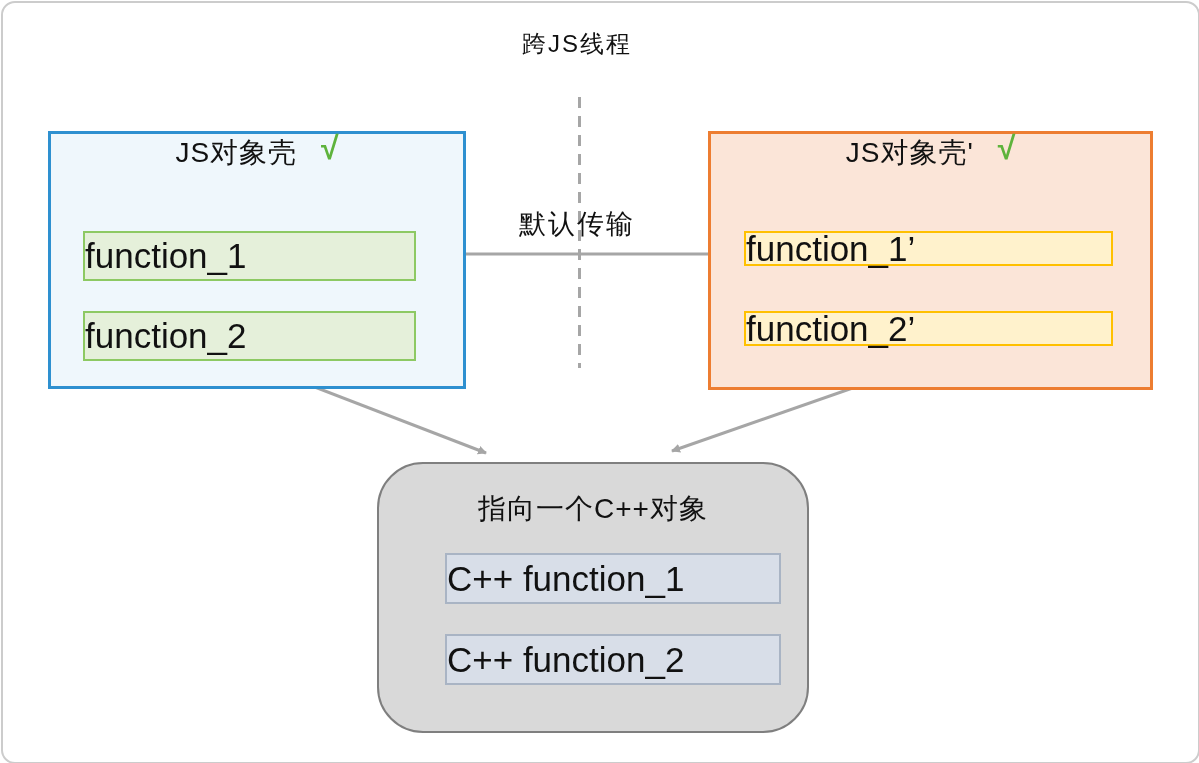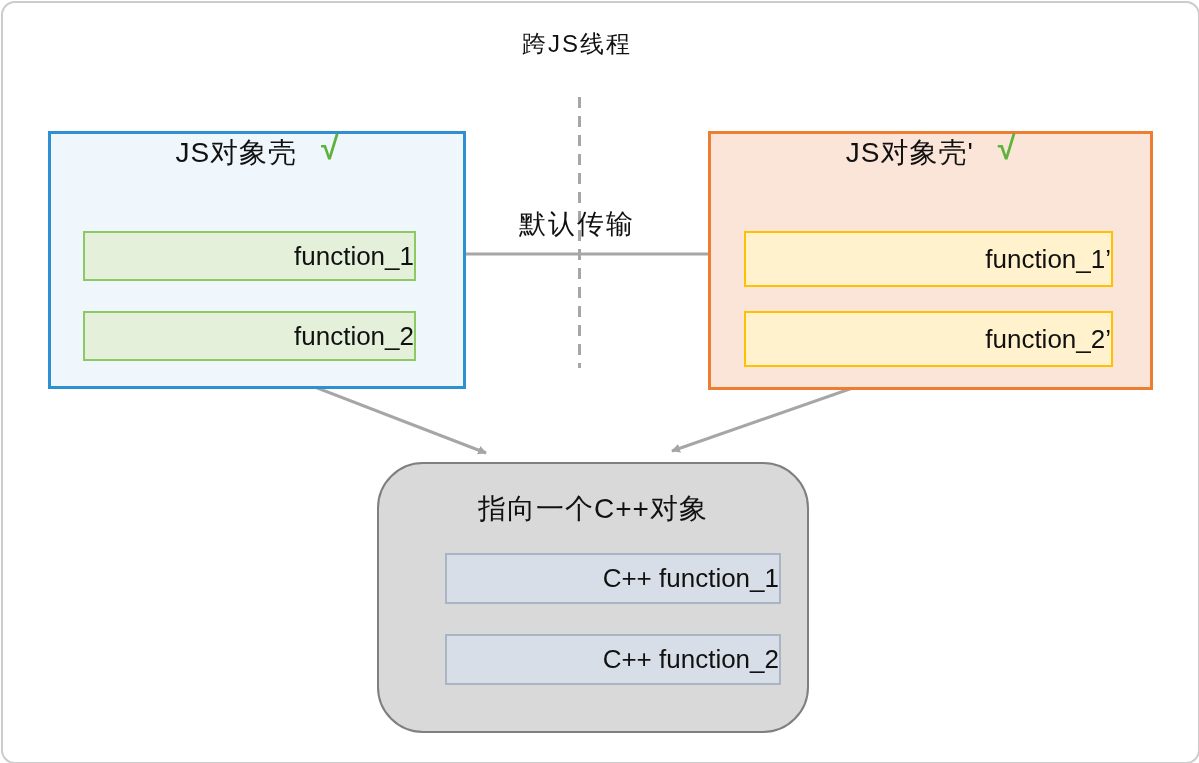--- a/index.html
+++ b/index.html
@@ -42,37 +42,37 @@
     position:absolute;left:0;top:0;width:100%;height:97px;
     display:flex;align-items:flex-start;justify-content:center;gap:24px;
   }
   .panel-title{font-size:28px;letter-spacing:1px;white-space:nowrap;}
   .check{
     font-size:32px;font-weight:bold;color:#5EB33C;line-height:1;
     transform:translateY(-2px);
   }
   .func-box{
     position:absolute;box-sizing:border-box;
-    display:flex;align-items:center;justify-content:flex-end;
-    font-size:26px;
+    display:flex;align-items:center;justify-content:flex-start;
+    font-size:35px;
   }
   .func-green{
     left:32px;width:333px;height:50px;
     background:#E5F0DA;border:2px solid #8DC963;
   }
   .func-yellow{
-    left:33px;width:369px;height:56px;
+    left:33px;width:369px;height:35px;
     background:#FFF2CC;border:2px solid #FFC000;
   }
   .func-cpp{
     left:46px;width:336px;height:51px;
     background:#D8DEE8;border:2px solid #A9B4C4;margin-left:20px;
   }
   .row1{top:97px;}
-  .row2{top:177px;padding-left:32px;}
+  .row2{top:177px;}
   .cpp-title-row{
     position:absolute;left:0;top:0;width:100%;height:90px;
     display:flex;align-items:center;justify-content:center;
   }
   .cpp-title{font-size:28px;letter-spacing:1px;white-space:nowrap;}
   .cpp-row1{top:89px;}
   .cpp-row2{top:170px;}
 </style>
 </head>
 <body>

